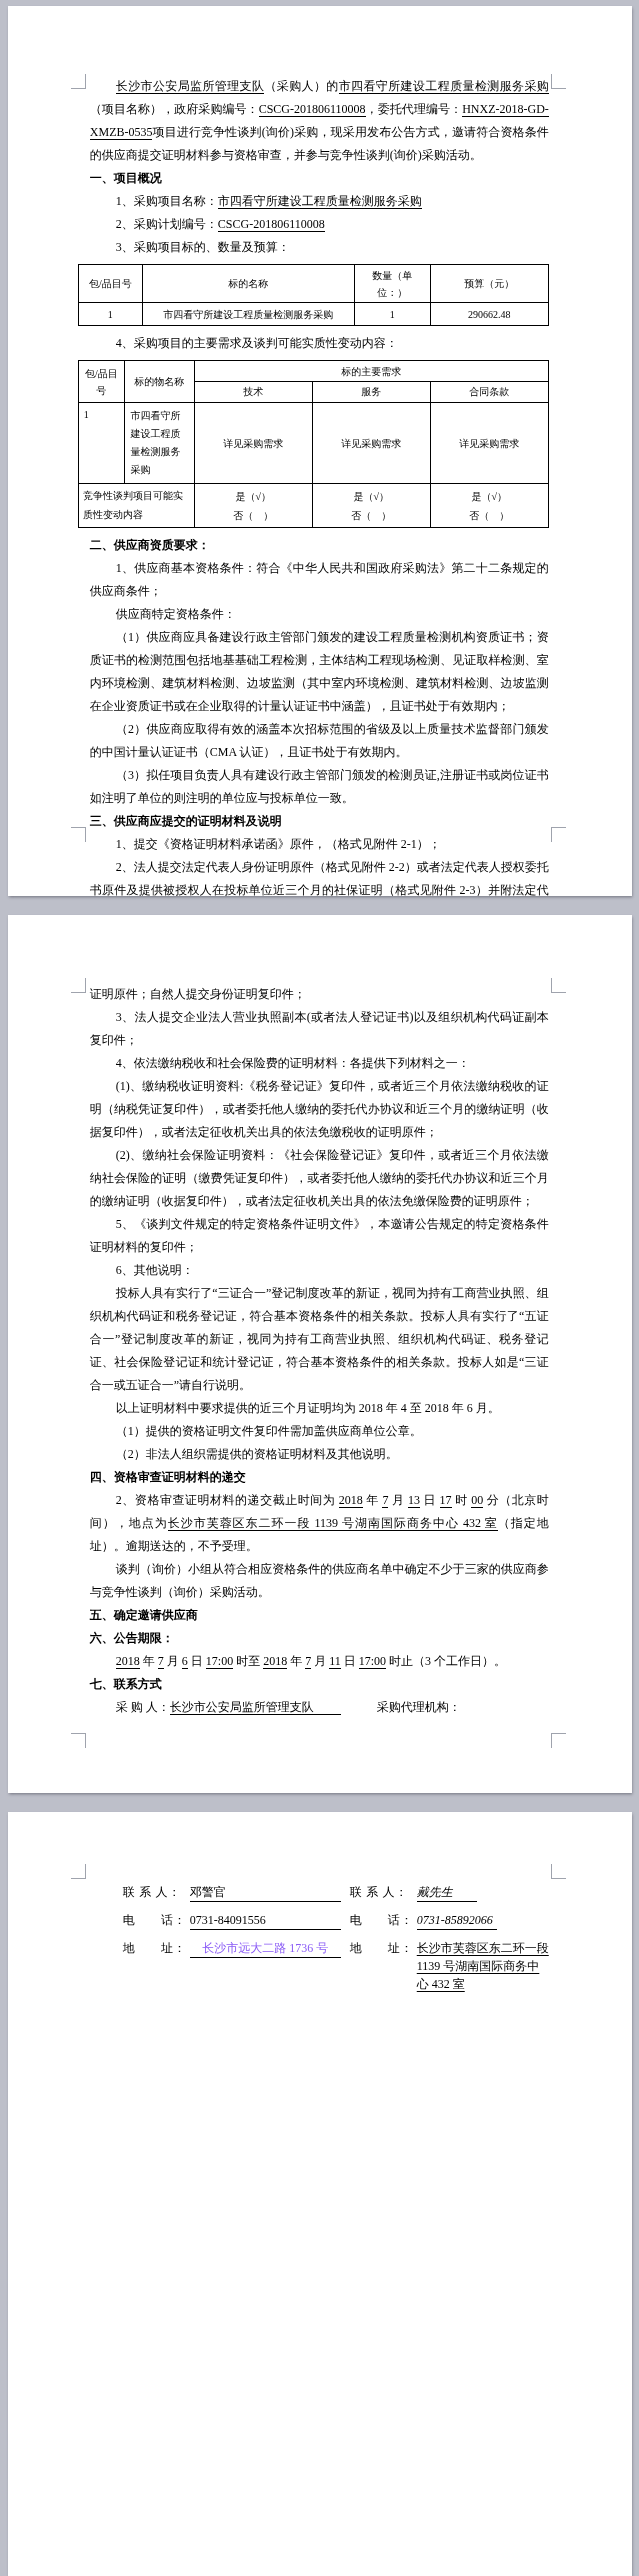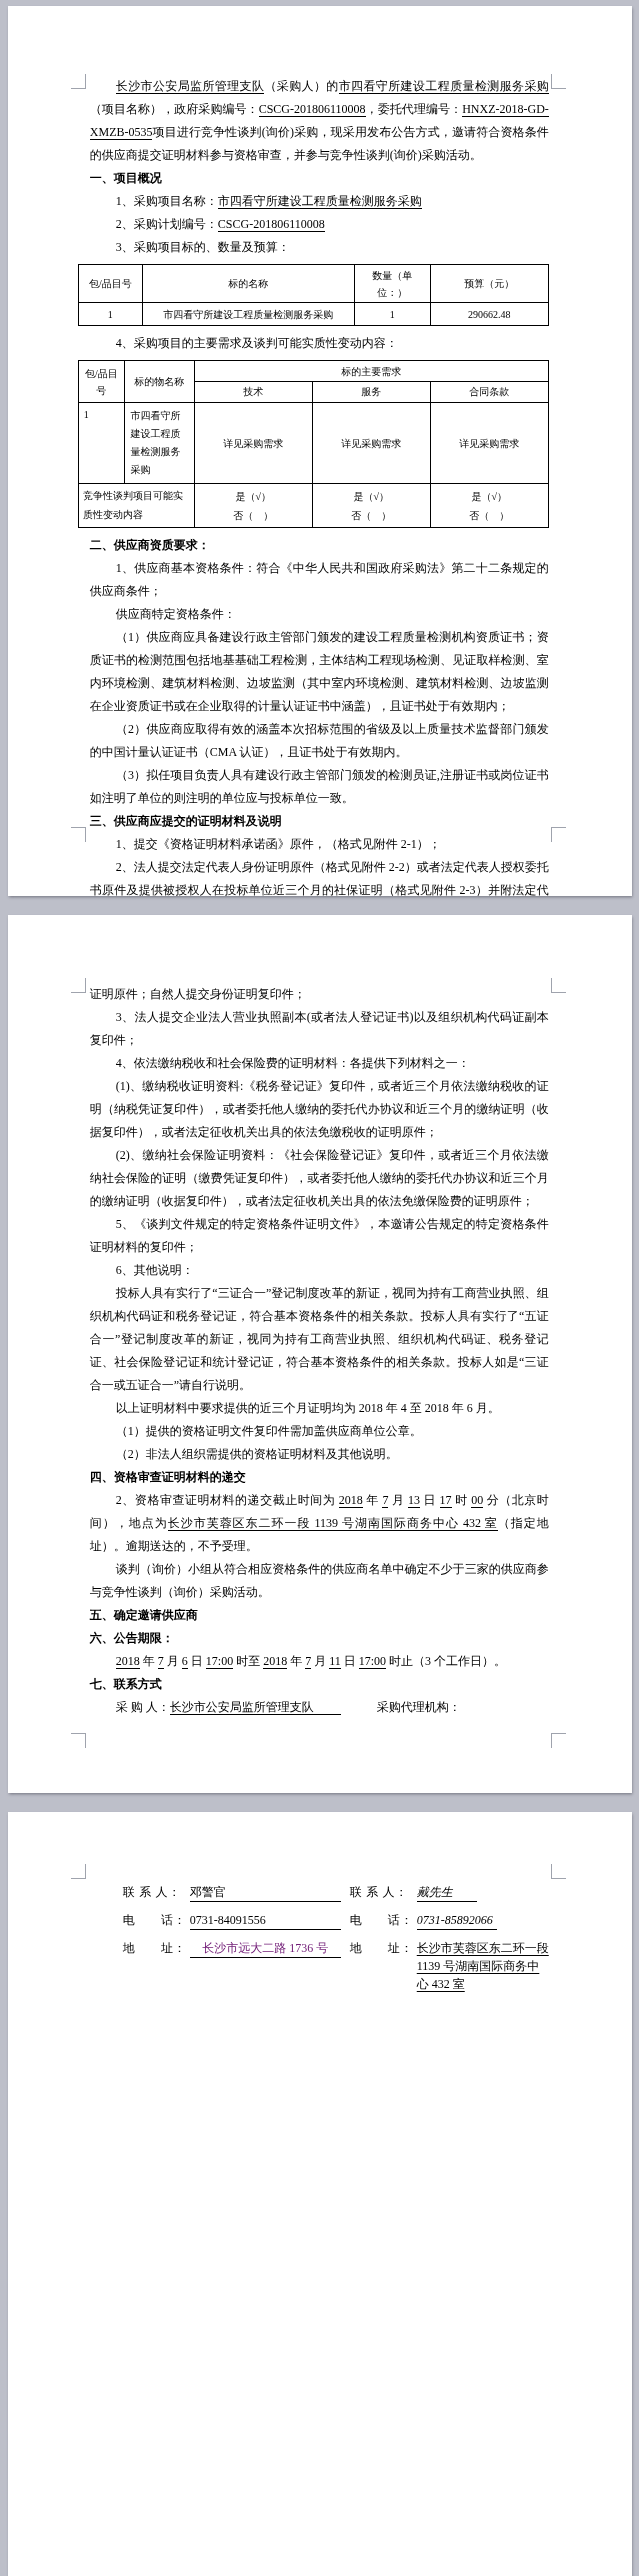--- a/index.html
+++ b/index.html
@@ -50,21 +50,21 @@
   .tb2 .var-cell div{line-height:19px;}
   
   .contacts{margin-top:71px; padding-left:33px; display:flex; font-size:12px;}
   .ccol{display:flex; flex-direction:column;}
   .ccol.cleft{width:244px;}
   .ccol.cright{width:214px;}
   .crow{display:flex; line-height:18px; margin-bottom:9.3px;}
   .clab{flex:none; width:67px; letter-spacing:0.7px;}
   .cval{border-bottom:0.7px solid #000; display:inline-block;}
   .cleft .cval{width:151px;}
-  .cval.center{text-align:center; color:#701a75;}
+  .cval.center{text-align:center; color:#8b5cf6;}
   .cright .cval.short{width:auto; min-width:56px; padding-right:4.3px;font-style:italic;}
   .cvalwrap{flex:1;}
   .u2{text-decoration:underline; text-underline-offset:2.8px;}
 </style>
 </head>
 <body>
 
 <div class="doc">
 
   <div class="pg pg1">

